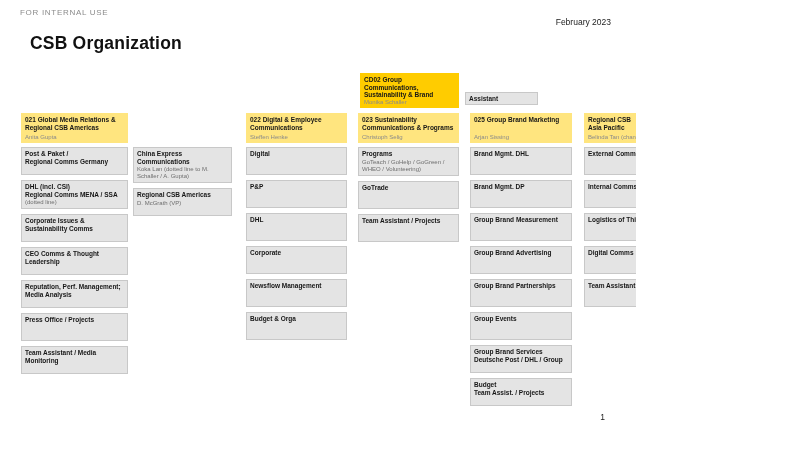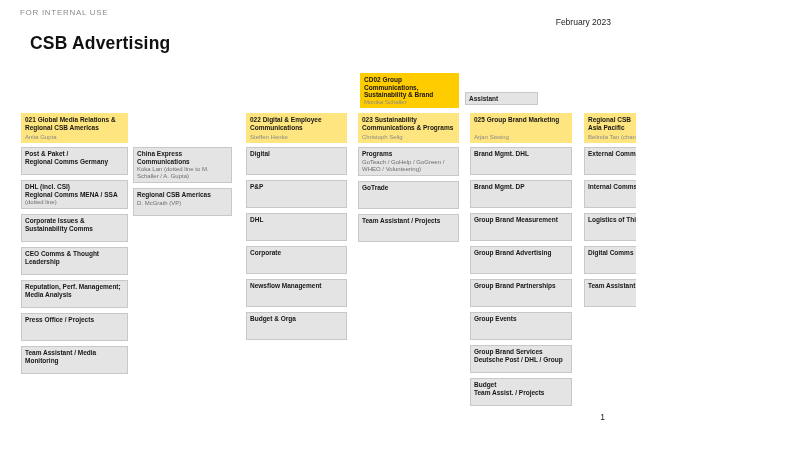--- a/index.html
+++ b/index.html
@@ -37,21 +37,21 @@
   .box-title { font-size:6.5px; line-height:7.5px; font-weight:bold; color:#161616; white-space:pre-line; }
   .box-sub   { font-size:6px;  line-height:7px; color:#6e6e6e; white-space:pre-line; margin-top:1px; }
   .person    { font-size:6px;  line-height:7px; color:#8a8a8a; margin-top:auto; white-space:pre-line; }
 </style>
 </head>
 <body>
 
 <div class="page" style="--dhl-yellow: #FFCC00; --header-yellow: #FFE57F; --box-gray: #E4E4E4;">
   <div class="classification">FOR INTERNAL USE</div>
   <div class="date">February 2023</div>
-  <div class="page-title">CSB Advertising</div>
+  <div class="page-title">CSB Organization</div>
 
   <div class="ceo-box">
     <div class="box-title">CD02 Group Communications,
 Sustainability &amp; Brand</div>
     <div class="person">Monika Schaller</div>
   </div>
   <div class="assistant-box">
     <span>Assistant</span>
   </div>
 

